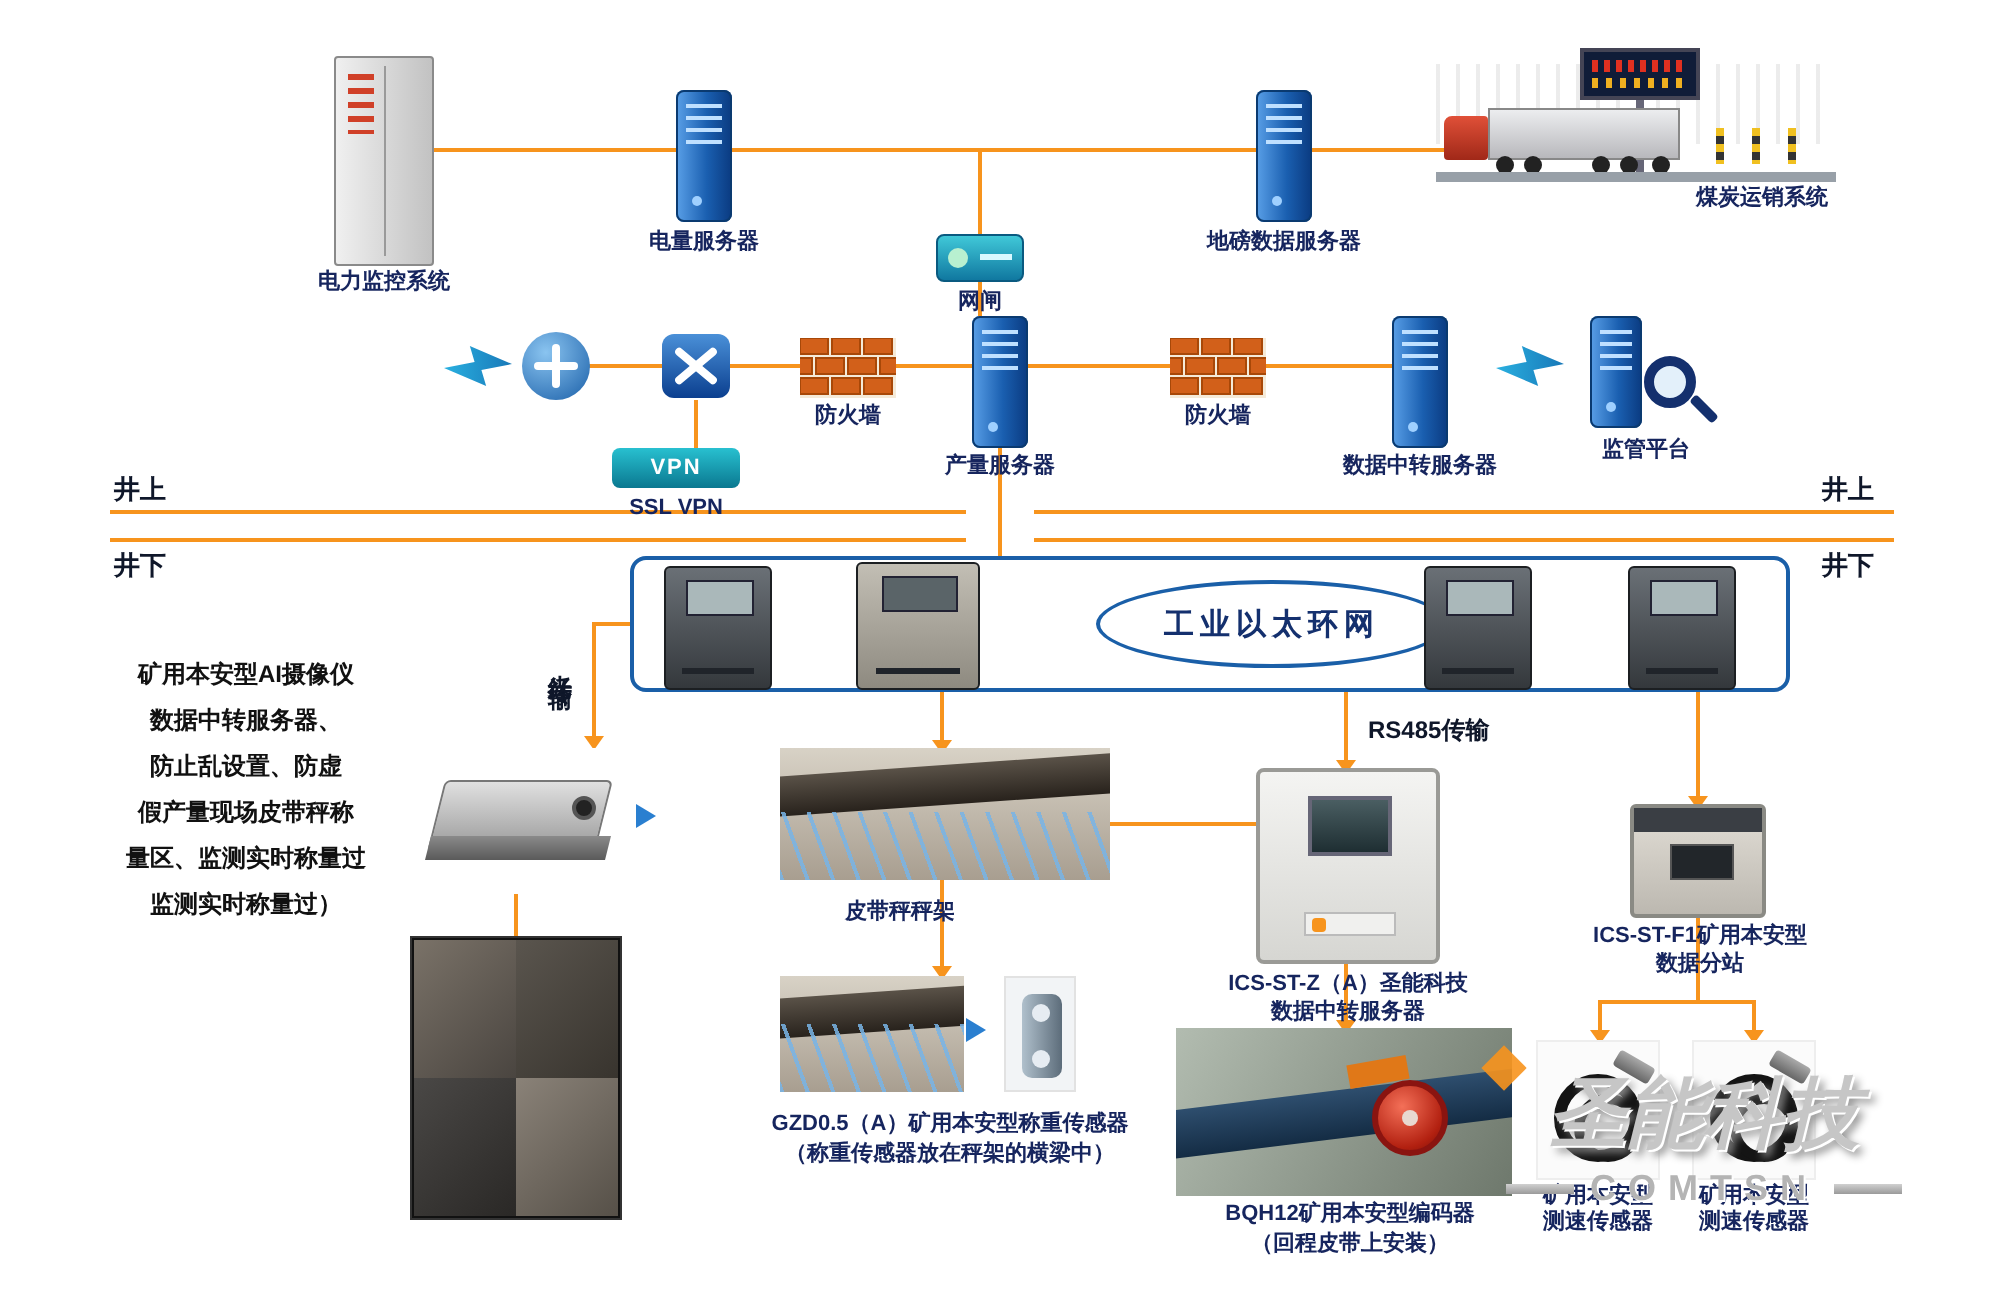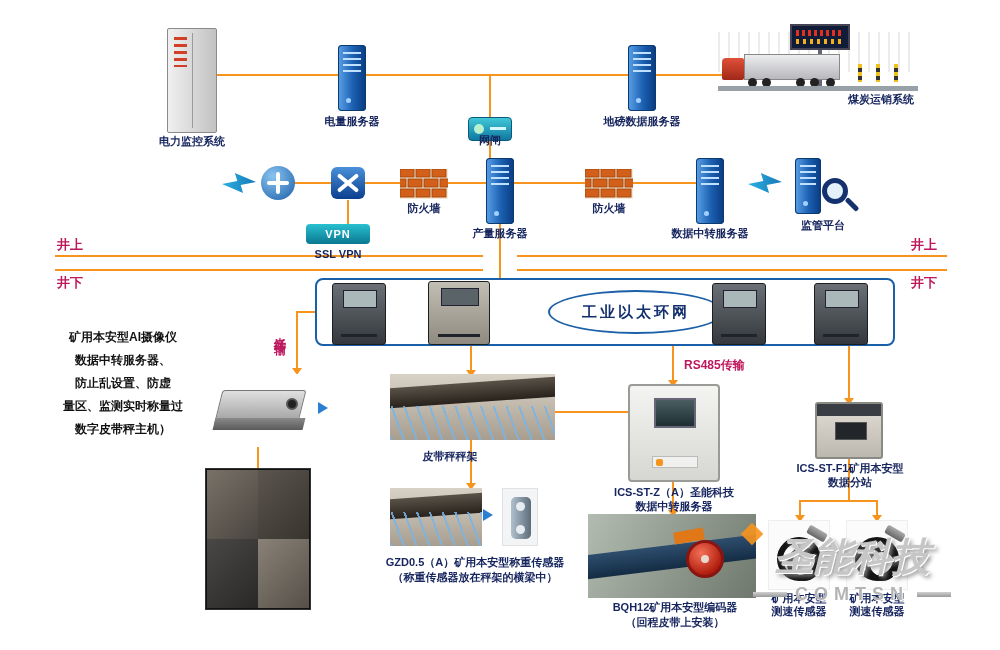--- a/index.html
+++ b/index.html
@@ -1,21 +1,21 @@
 <!DOCTYPE html>
 <html><head>
 <meta charset="utf-8">
 <style>
   *{margin:0;padding:0;box-sizing:border-box}
   body{font-family:"Liberation Sans","DejaVu Sans",sans-serif;background:#fff}
   #stage{position:relative;width:1000px;height:650px;background:#fff;overflow:hidden}
   .hl{position:absolute;height:2px;background:#f7941d}
   .vl{position:absolute;width:2px;background:#f7941d}
   .lbl{position:absolute;font-size:11px;font-weight:bold;color:#16255e;text-align:center;line-height:1.25}
-  .olbl{color:#be185d}
+  .olbl{color:#0f172a}
   .arr-d{position:absolute;width:0;height:0;border-left:5px solid transparent;border-right:5px solid transparent;border-top:7px solid #f7941d}
   .arr-rb{position:absolute;width:0;height:0;border-top:6px solid transparent;border-bottom:6px solid transparent;border-left:10px solid #2a7fd0}
   .bolt{position:absolute;width:34px;height:20px;background:linear-gradient(90deg,#2ab0e0,#1878b8);clip-path:polygon(0 55%,45% 40%,38% 0,100% 45%,55% 60%,62% 100%)}
   .server{position:absolute;width:28px;border-radius:4px;background:linear-gradient(90deg,#5aa0e8 0%,#1a5fb0 55%,#0a3a80 100%);box-shadow:inset 0 0 0 1px #0a3a70}
   .server::before{content:"";position:absolute;left:5px;right:5px;top:7px;height:24px;background:repeating-linear-gradient(to bottom,#bfe0ff 0 2px,transparent 2px 6px)}
   .server::after{content:"";position:absolute;left:8px;bottom:8px;width:5px;height:5px;border-radius:50%;background:#9fd0ff}
   .cabinet{position:absolute;background:linear-gradient(90deg,#f0f0f0,#c2c2c2);border:1px solid #8a8a8a;border-radius:2px}
   .cabinet::before{content:"";position:absolute;left:50%;top:4px;bottom:4px;width:1px;background:#9a9a9a}
   .cab-led{position:absolute;left:6px;top:8px;width:13px;height:30px;background:repeating-linear-gradient(to bottom,#d04028 0 3px,transparent 3px 7px)}
   .gateway{position:absolute;background:linear-gradient(180deg,#40c8d8,#1078a0);border-radius:4px;border:1px solid #0a5a80}
@@ -254,21 +254,21 @@
     <div class="coil"></div>
     <div class="plug"></div>
   </div>
   <div class="sensor" style="left:846px;top:520px;width:62px;height:70px">
     <div class="coil"></div>
     <div class="plug"></div>
   </div>
 
   <div class="lbl" style="left:132px;top:135px;width:120px">电力监控系统</div>
   <div class="lbl" style="left:307px;top:115px;width:90px">电量服务器</div>
-  <div class="lbl" style="left:455px;top:134px;width:70px">网闸</div>
+  <div class="lbl" style="left:455px;top:145px;width:70px">网闸</div>
   <div class="lbl" style="left:592px;top:115px;width:100px">地磅数据服务器</div>
   <div class="lbl" style="left:826px;top:93px;width:110px">煤炭运销系统</div>
   <div class="lbl" style="left:394px;top:202px;width:60px">防火墙</div>
   <div class="lbl" style="left:455px;top:227px;width:90px">产量服务器</div>
   <div class="lbl" style="left:579px;top:202px;width:60px">防火墙</div>
   <div class="lbl" style="left:662px;top:227px;width:96px">数据中转服务器</div>
   <div class="lbl" style="left:788px;top:219px;width:70px">监管平台</div>
   <div class="lbl" style="left:308px;top:248px;width:60px">SSL VPN</div>
   <div class="lbl olbl" style="left:52px;top:237px;width:36px;font-size:13px">井上</div>
   <div class="lbl olbl" style="left:52px;top:275px;width:36px;font-size:13px">井下</div>
@@ -287,22 +287,23 @@
   <div class="lbl" style="left:608px;top:616px;width:134px">（回程皮带上安装）</div>
   <div class="lbl" style="left:767px;top:592px;width:64px">矿用本安型</div>
   <div class="lbl" style="left:767px;top:605px;width:64px">测速传感器</div>
   <div class="lbl" style="left:845px;top:592px;width:64px">矿用本安型</div>
   <div class="lbl" style="left:845px;top:605px;width:64px">测速传感器</div>
 
   <div class="note" style="left:58px;top:326px;width:130px">
     <div>矿用本安型AI摄像仪</div>
     <div>数据中转服务器、</div>
     <div>防止乱设置、防虚</div>
+    <div>假产量现场皮带秤称</div>
     <div>量区、监测实时称量过</div>
-    <div>数字皮带秤主机）</div>
+    <div>监测实时称量过）</div>
   </div>
 
   <div class="wm" style="left:722px;top:530px;width:260px">
     <div class="wm-acc"></div>
     <div class="wm-text">圣能科技</div>
     <div class="wm-sub">
       <span class="wm-bar"></span>
       <span>COMTSN</span>
       <span class="wm-bar"></span>
     </div>

